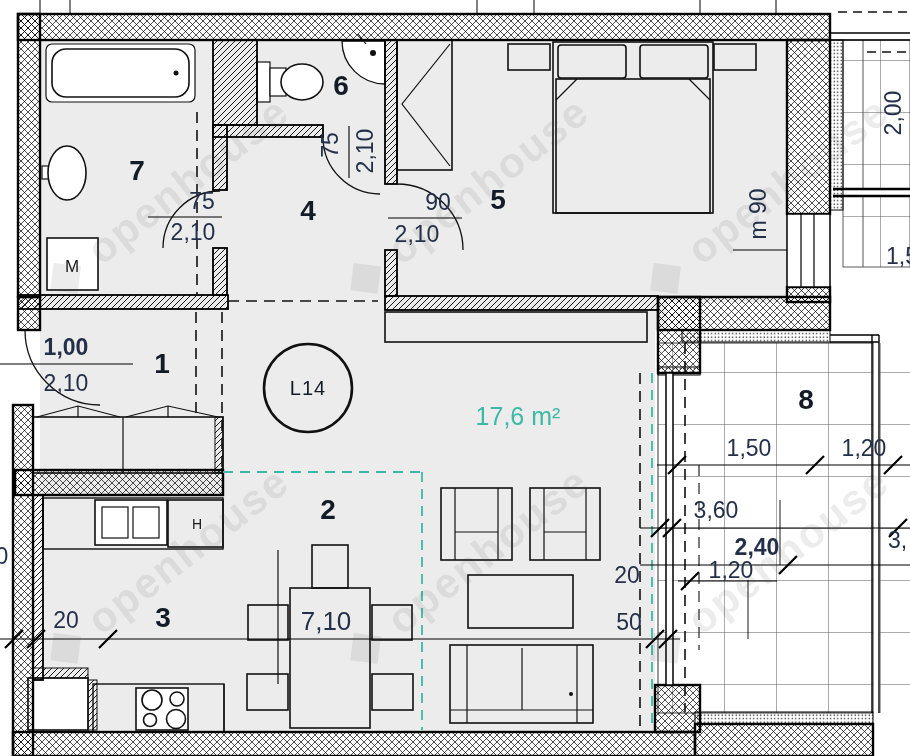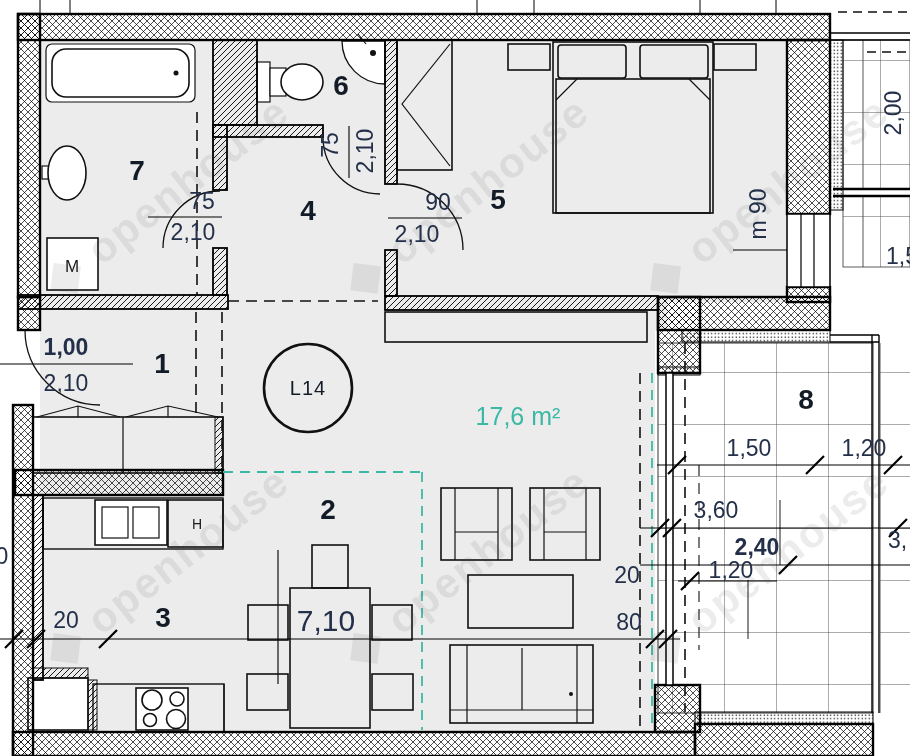--- a/index.html
+++ b/index.html
@@ -2,21 +2,21 @@
 <html><head>
 <meta charset="utf-8">
 <style>
   html,body{margin:0;padding:0;background:#fff;}
   #plan{position:relative;width:910px;height:756px;background:#fff;overflow:hidden;
         font-family:"Liberation Sans",sans-serif;}
   #plan svg{position:absolute;left:0;top:0;}
   .lbl{position:absolute;font:23px "Liberation Sans",sans-serif;color:#243049;
        transform:translate(-50%,-50%);white-space:nowrap;line-height:1;z-index:30;}
   .num{font-weight:700;font-size:28px;color:#131c26;}
-  .big{font-size:30px;}
+  .big{font-size:26px;}
   .rot{transform:translate(-50%,-50%) rotate(-90deg);}
   .la{transform:translate(0,-50%);}
   .unit{font-weight:400;font-size:20px;color:#131c26;letter-spacing:1px;}
   .area{color:#3cb8a6;font-size:25px;}
   .appl{font-size:17px;color:#1a1a1a;}
   .appl-s{font-size:14px;color:#1a1a1a;}
   .wm{position:absolute;transform:translate(-50%,-50%) rotate(-38deg);
       font:700 42px "Liberation Sans",sans-serif;color:rgba(70,70,70,0.10);
       letter-spacing:2px;z-index:20;}
   .wm::before{content:"\25C6\00a0";font-size:48px;}
@@ -261,21 +261,21 @@
 <div class="lbl" style="left:202px;top:201px;">75</div>
 <div class="lbl" style="left:193px;top:232px;">2,10</div>
 <div class="lbl rot" style="left:330px;top:145px;">75</div>
 <div class="lbl rot" style="left:365px;top:151px;">2,10</div>
 <div class="lbl" style="left:406px;top:202px;margin-left:32px;">90</div>
 <div class="lbl" style="left:417px;top:234px;">2,10</div>
 
 <div class="lbl" style="left:66px;top:620px;">20</div>
 <div class="lbl big" style="left:326px;top:621px;">7,10</div>
 <div class="lbl" style="left:627px;top:575px;">20</div>
-<div class="lbl" style="left:629px;top:622px;">80</div>
+<div class="lbl" style="left:629px;top:622px;">50</div>
 <div class="lbl" style="left:749px;top:448px;">1,50</div>
 <div class="lbl" style="left:864px;top:448px;">1,20</div>
 <div class="lbl" style="left:716px;top:510px;">3,60</div>
 <div class="lbl" style="left:757px;top:547px;font-weight:bold;">2,40</div>
 <div class="lbl" style="left:731px;top:570px;">1,20</div>
 <div class="lbl rot" style="left:758px;top:214px;">m 90</div>
 <div class="lbl rot" style="left:893px;top:113px;">2,00</div>
 <div class="lbl la" style="left:886px;top:256px;">1,5</div>
 <div class="lbl la" style="left:888px;top:540px;">3,</div>
 <div class="lbl" style="left:2px;top:556px;">0</div>

